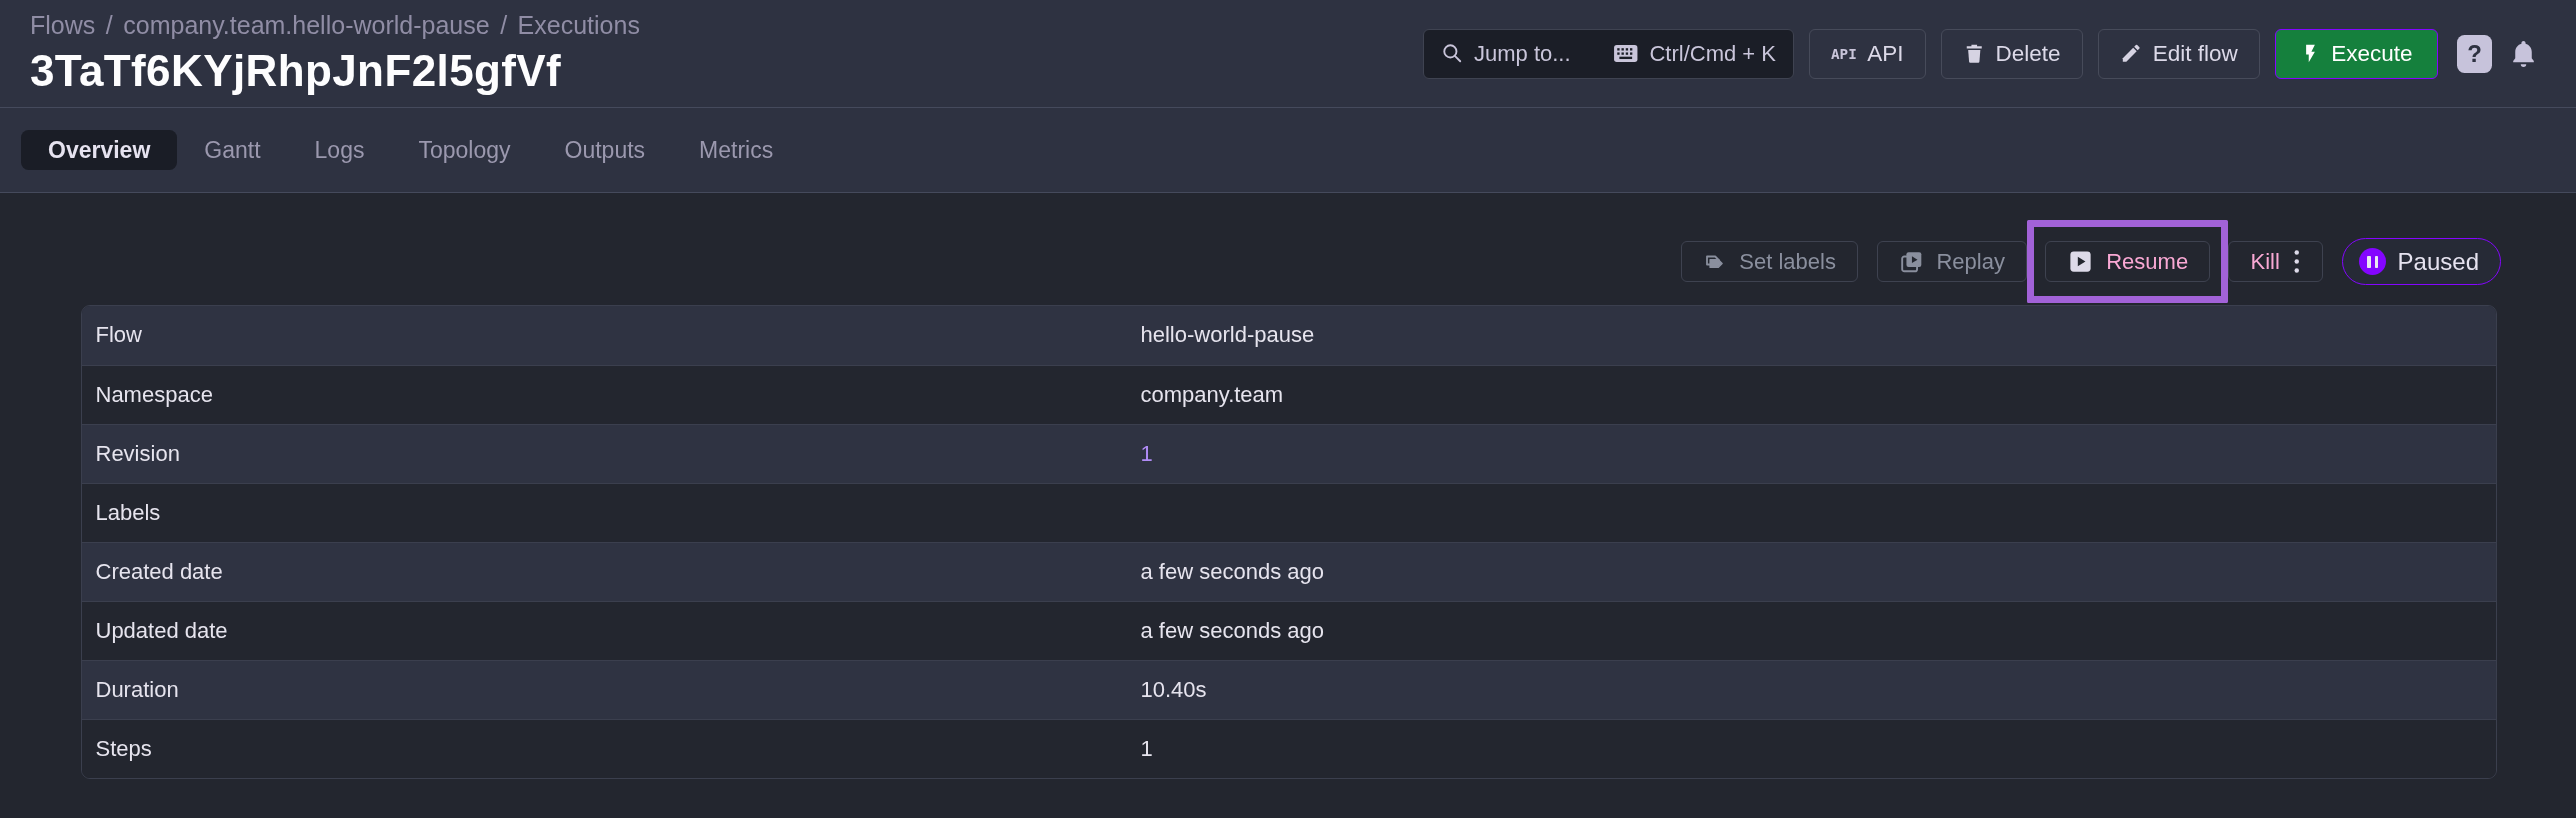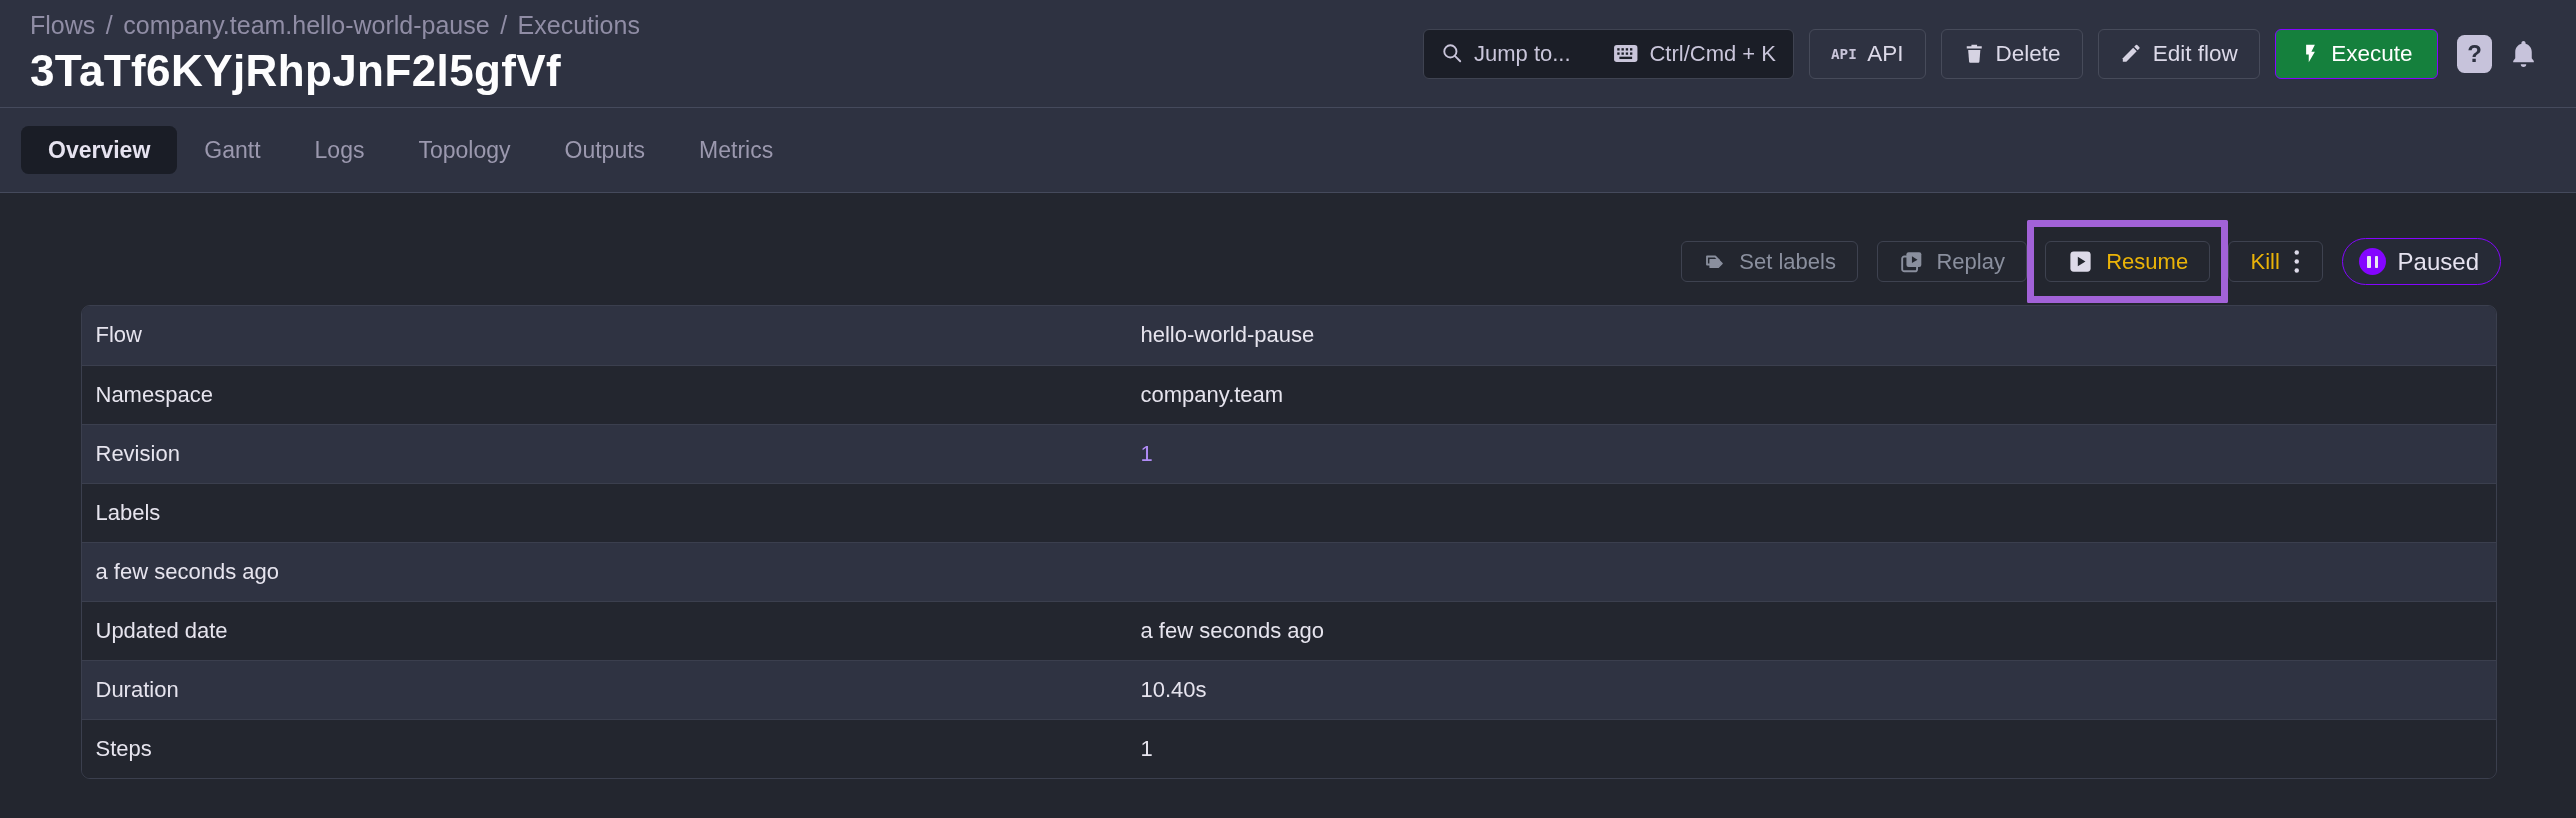--- a/index.html
+++ b/index.html
@@ -58,40 +58,40 @@
     background:#2E3241;
     height:86px;
     border-top:1.5px solid #454A5C;
     border-bottom:1.5px solid #454A5C;
     display:flex; align-items:center;
     padding-left:21px;
     flex:0 0 auto;
   }
   .tab {
     font-size:23px; color:#9B98AE; padding:17px 27px;
-    height:48px; display:flex; align-items:center; border-radius:7.5px;
+    height:40px; display:flex; align-items:center; border-radius:7.5px;
     cursor:pointer; white-space:nowrap;
   }
   .tab.active { background:#1A1D26; color:#E6E3F0; font-weight:bold; }
 
   
   main { flex:1; background:#23262F; padding-top:25.5px; }
 
   .actions {
     display:flex; align-items:center; justify-content:flex-end;
     padding-right:75px; gap:19px; height:86px;
   }
   .abtn {
     height:41px; border:1.5px solid #3E4250; border-radius:6px;
     background:transparent; display:flex; align-items:center; gap:12px;
     padding:0 21px; font-size:22px; font-family:"Liberation Sans",sans-serif;
     cursor:pointer; white-space:nowrap;
   }
   .abtn.muted { color:#8A8F9E; }
-  .abtn.bright { color:#eab308; }
+  .abtn.bright { color:#f9a8d4; }
   .annotation {
     border:7.5px solid #A262D8;
     padding:14.3px 11.3px;
     margin:-22px -19px;
     border-radius:1.5px;
   }
   .kill-dots { font-size:25.5px; color:#DDDAE9; line-height:1; margin-left:1.5px; }
   .status-badge {
     height:47px; border:1.5px solid #8405FF; border-radius:750px;
     background:#262A36; display:flex; align-items:center; gap:11.3px;
@@ -292,20 +292,21 @@
       </div>
       <div class="row">
         <div class="cell label">Revision</div>
         <div class="cell value link">1</div>
       </div>
       <div class="row">
         <div class="cell label">Labels</div>
         <div class="cell value"></div>
       </div>
       <div class="row">
+        <div class="cell label">Created date</div>
         <div class="cell value">a few seconds ago</div>
       </div>
       <div class="row">
         <div class="cell label">Updated date</div>
         <div class="cell value">a few seconds ago</div>
       </div>
       <div class="row">
         <div class="cell label">Duration</div>
         <div class="cell value">10.40s</div>
       </div>

